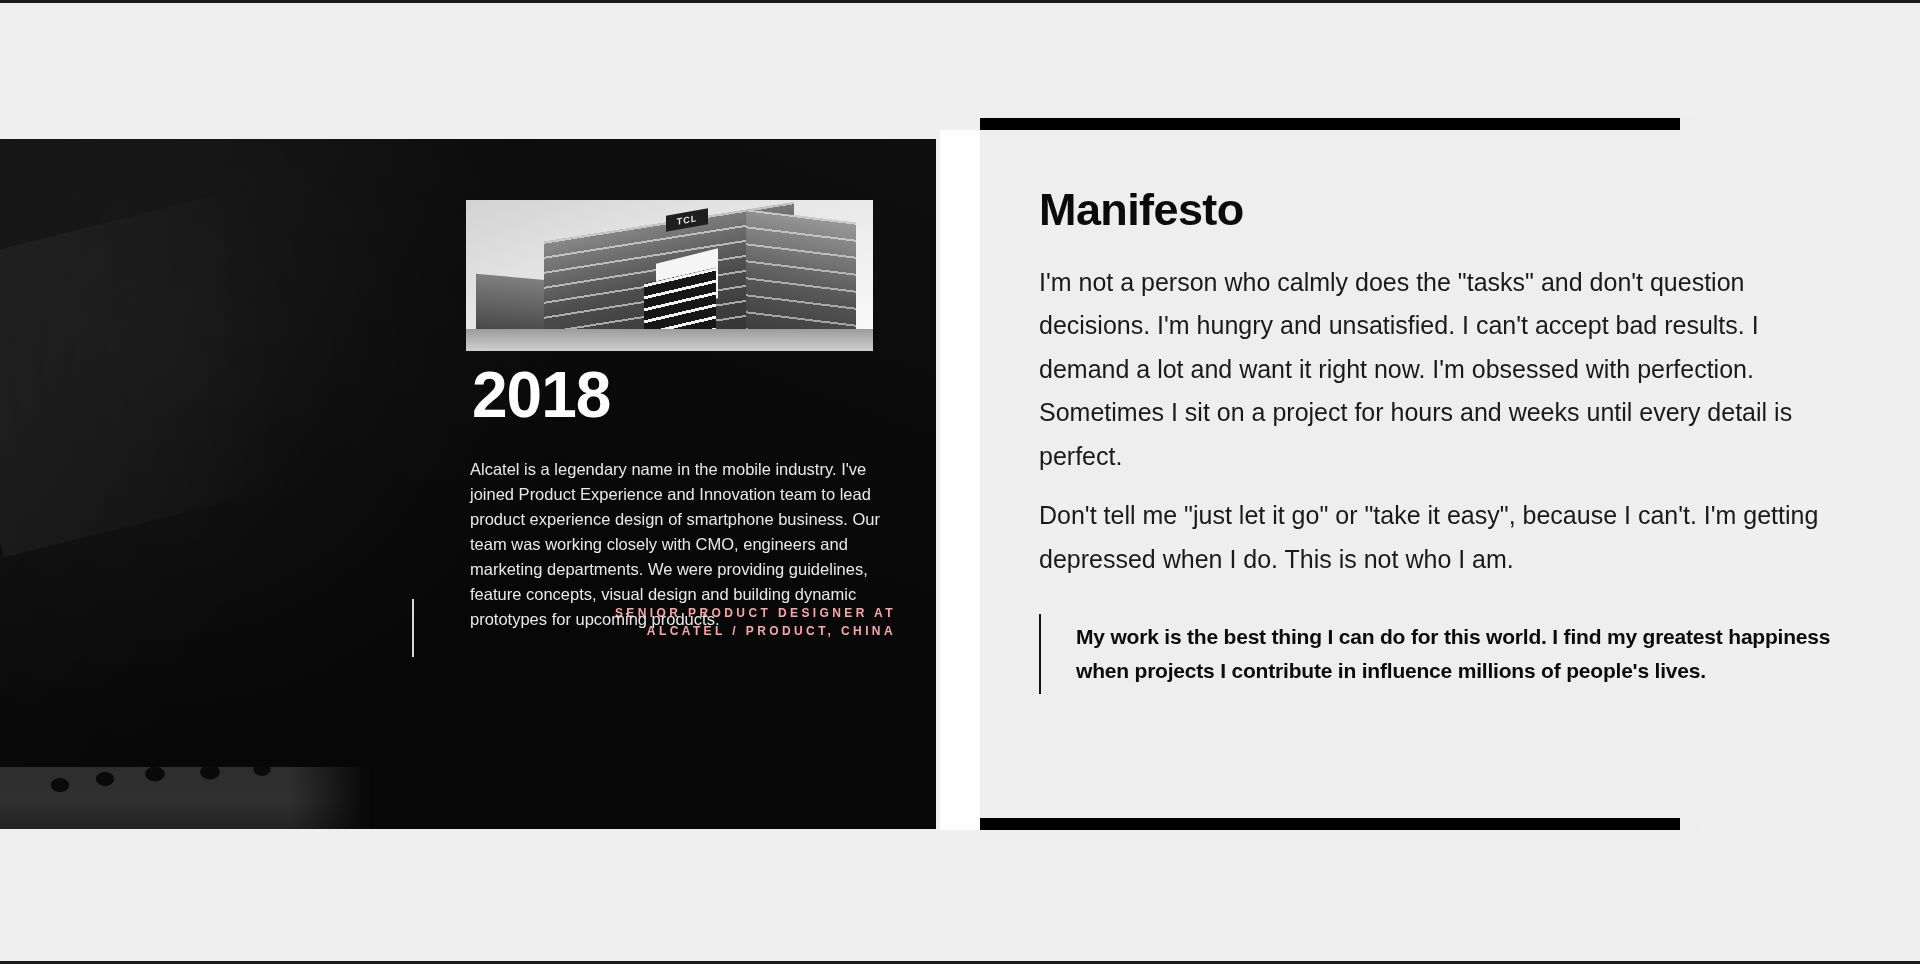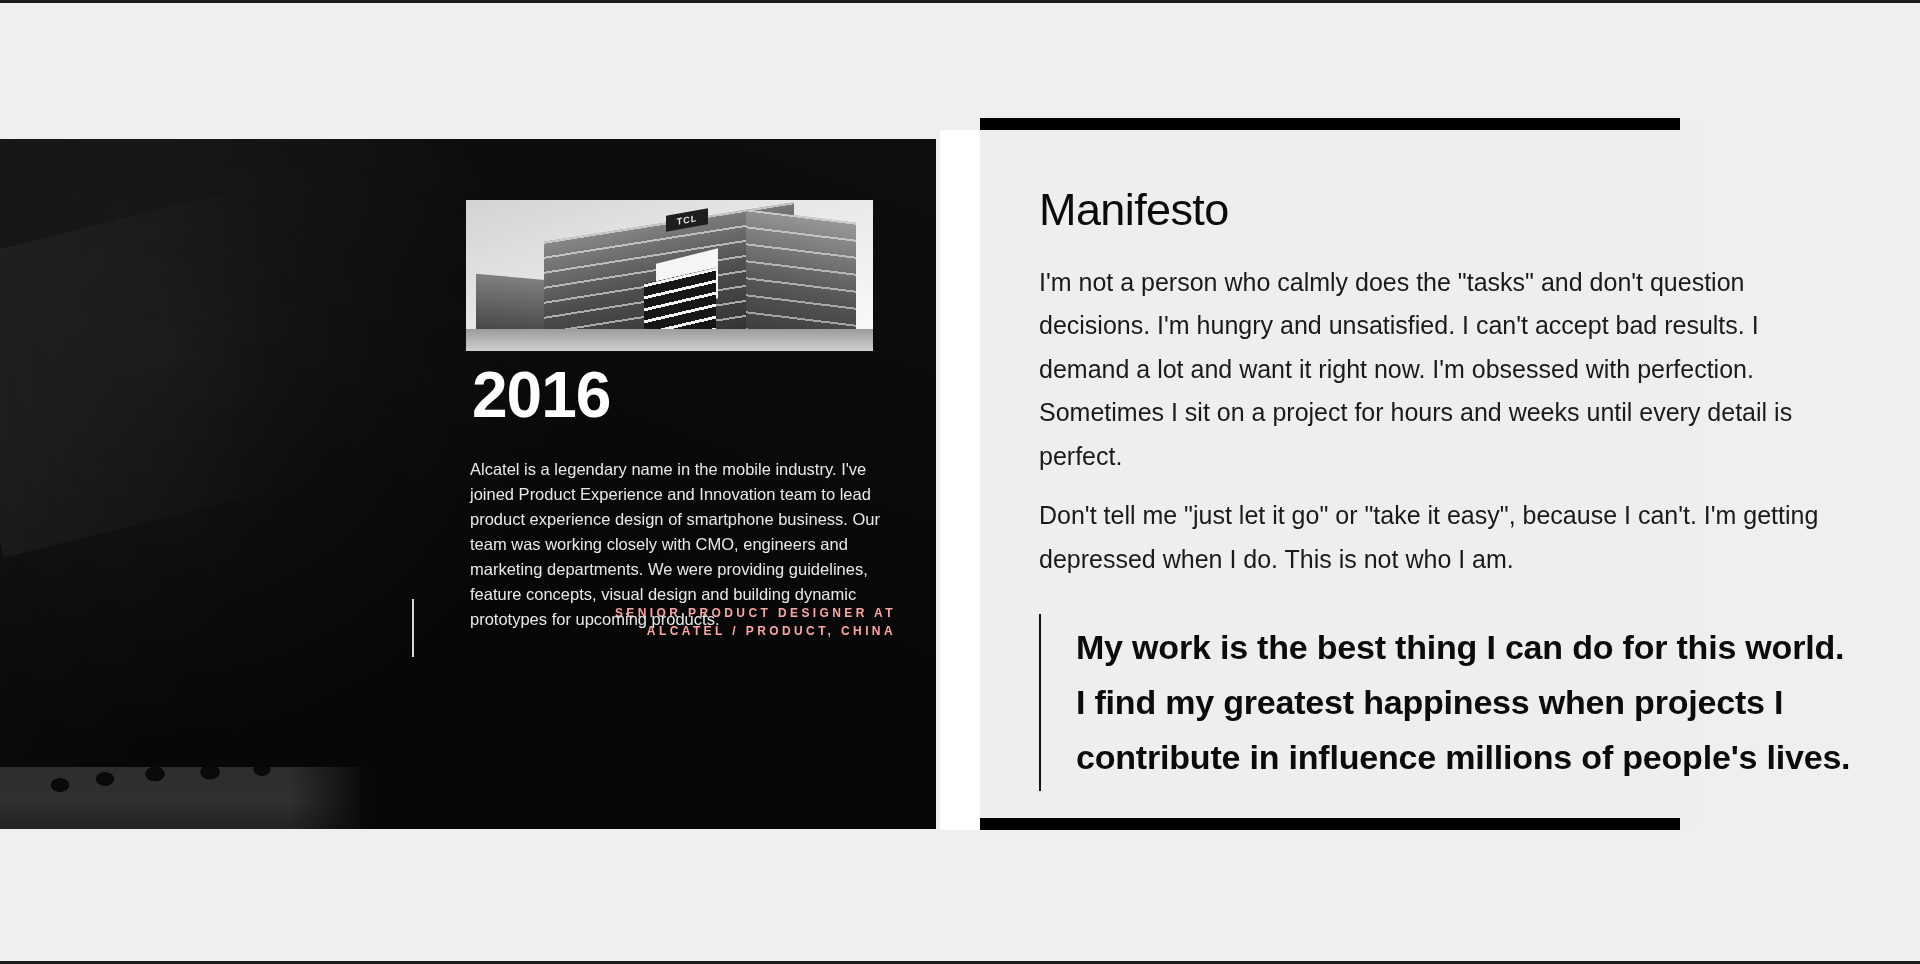--- a/index.html
+++ b/index.html
@@ -282,21 +282,21 @@
 
   .manifesto-body {
     position: absolute;
     left: 1039px;
     top: 185px;
     width: 812px;
   }
 
   .manifesto-title {
     font-size: 45px;
-    font-weight: 400;
+    font-weight: 700;
     color: #0b0b0b;
     letter-spacing: -0.6px;
     line-height: 1.1;
     margin-bottom: 26px;
   }
 
   .manifesto-para {
     font-size: 25px;
     line-height: 1.74;
     color: #1a1a1a;
@@ -307,21 +307,21 @@
     display: flex;
     margin-top: 33px;
   }
   .quote-bar {
     width: 2px;
     background: #111111;
     flex: 0 0 2px;
     margin-right: 35px;
   }
   .quote-text {
-    font-size: 34px;
+    font-size: 21px;
     font-weight: 700;
     line-height: 1.62;
     color: #0b0b0b;
     letter-spacing: -0.2px;
     padding-top: 6px;
     padding-bottom: 6px;
   }
 </style>
 </head>
 <body>
@@ -353,21 +353,21 @@
         <div class="bldg-main"></div>
         <div class="bldg-right"></div>
         <div class="bldg-void"></div>
         <div class="bldg-grid"></div>
         <div class="tcl-sign">
           <span>TCL</span>
         </div>
         <div class="photo-foreground"></div>
       </figure>
 
-      <div class="year">2016</div>
+      <div class="year">2018</div>
 
       <p class="dark-para">Alcatel is a legendary name in the mobile industry. I've joined Product Experience and Innovation team to lead product experience design of smartphone business. Our team was working closely with CMO, engineers and marketing departments. We were providing guidelines, feature concepts, visual design and building dynamic prototypes for upcoming products.</p>
     </div>
   </section>
 
   <div class="gutter"></div>
 
   <section class="light-slide"></section>
   <div class="rule-top"></div>
   <div class="rule-bottom"></div>

